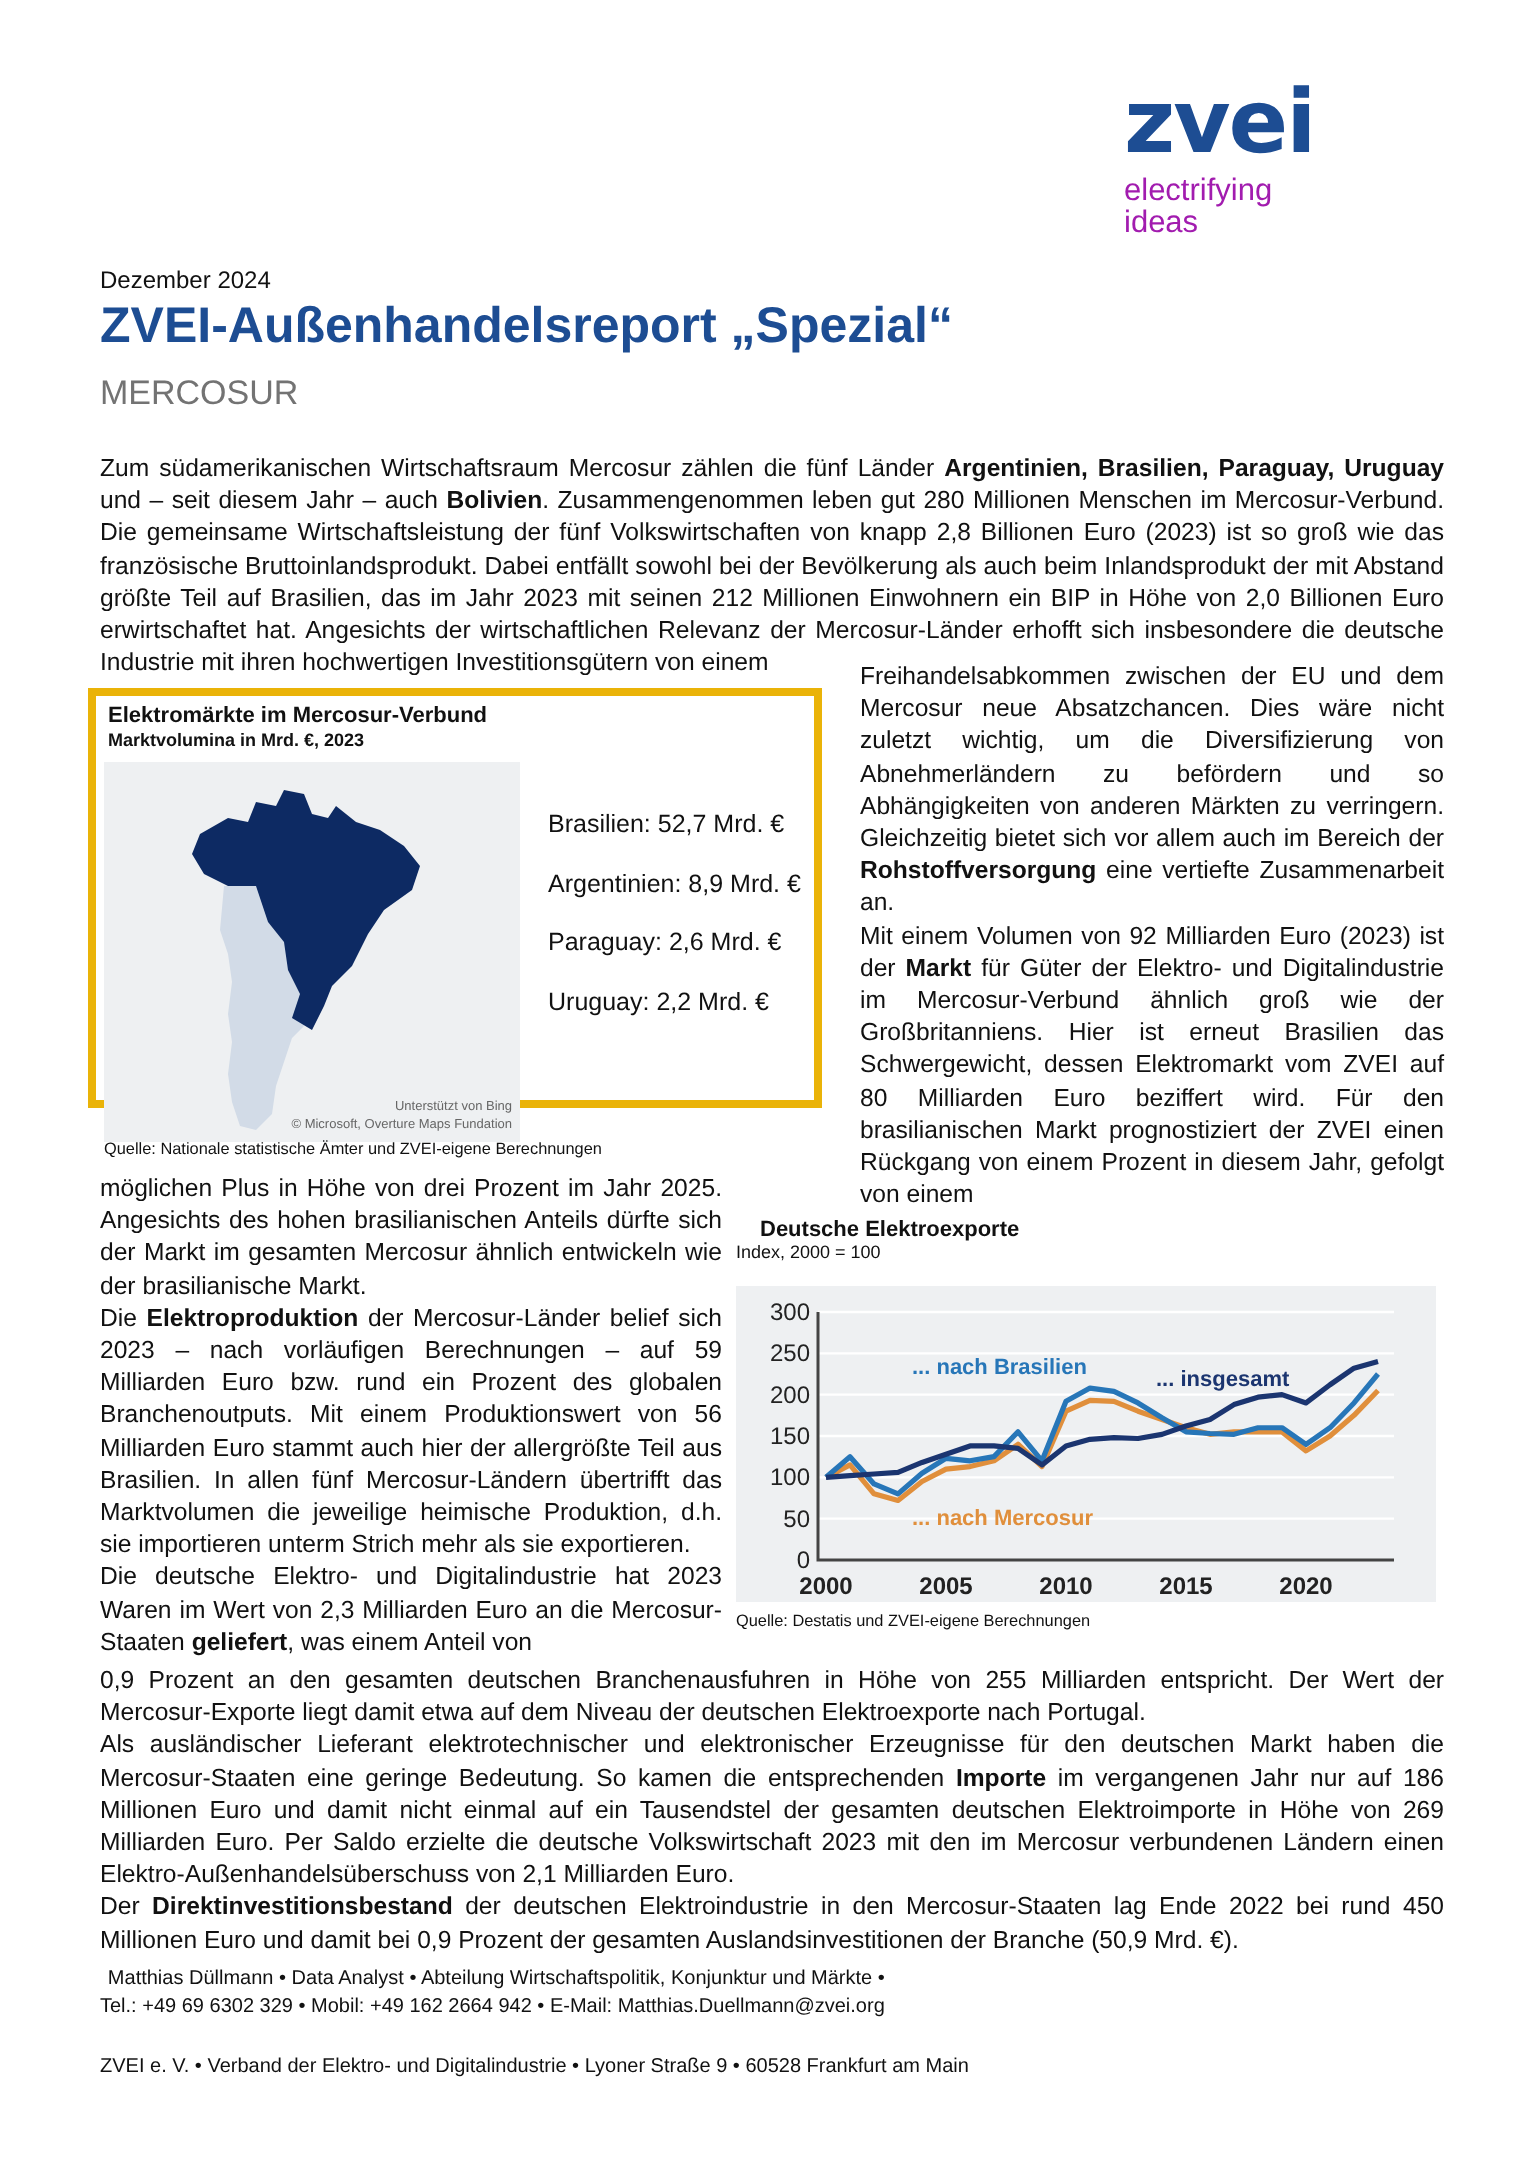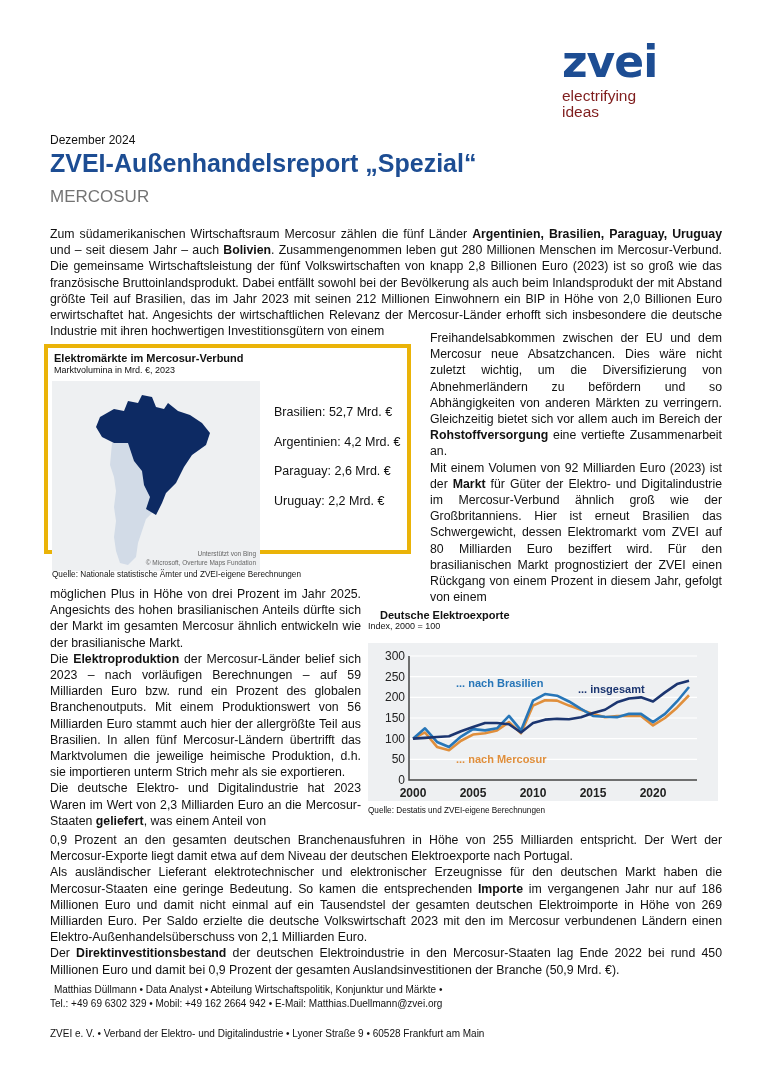--- a/index.html
+++ b/index.html
@@ -1,33 +1,33 @@
 <!DOCTYPE html>
 <html><head>
 <meta charset="utf-8">
 <style>
   html, body { margin:0; padding:0; background:#fff; }
   body { width:768px; height:1081px; position:relative; overflow:hidden;
          font-family:"Liberation Sans", sans-serif; color:#111; }
   .abs { position:absolute; }
   .logo { left:562px; top:40px; width:160px; }
   .logo-word { font-family:"DejaVu Sans", sans-serif; font-weight:bold; font-size:44px; color:#1d4d93; letter-spacing:-1px; line-height:44px; }
-  .logo-tag { font-size:15.5px; color:#7f1d1d; line-height:16px; margin-top:4px; }
+  .logo-tag { font-size:15.5px; color:#a21caf; line-height:16px; margin-top:4px; }
   .date { left:50px; top:133px; font-size:12px; }
   .title { left:50px; top:149px; font-size:25px; font-weight:bold; color:#1d4d93; }
   .subtitle { left:50px; top:187px; font-size:17px; color:#737373; }
   .para { font-size:12.3px; line-height:16.2px; text-align:justify; }
   .para b { font-weight:bold; }
   .p-intro { left:50px; top:226px; width:672px; }
   .p-right { left:430px; top:330px; width:292px; text-align:justify; }
   .p-left { left:50px; top:586px; width:311px; }
   .p-full { left:50px; top:832px; width:672px; }
   .mapbox { left:44px; top:344px; width:367px; height:210px; border:4px solid #eab308; box-sizing:border-box; }
   .map-title { position:absolute; left:6px; top:4px; font-size:11px; font-weight:bold; }
-  .map-sub { position:absolute; left:6px; top:17px; font-size:9px; }
+  .map-sub { position:absolute; left:6px; top:17px; font-size:9px;font-weight:bold; }
   .map-area { position:absolute; left:4px; top:33px; width:208px; height:190px; background:#eef0f2; }
   .map-credit { position:absolute; right:4px; font-size:6.5px; color:#666; text-align:right; }
   .map-values { position:absolute; left:226px; top:57px; font-size:12.5px; }
   .map-values div { height:29.6px; }
   .map-source { position:absolute; left:4px; top:222px; font-size:8.2px; }
   .chart { left:368px; top:609px; width:350px; }
   .chart-title { font-size:11px; font-weight:bold;margin-left:12px; }
   .chart-sub { font-size:9px; }
   .chart-source { left:368px; top:806px; font-size:8.2px; }
   .contact { left:50px; top:983px; font-size:10px; line-height:14px;text-align:right; }
@@ -61,21 +61,21 @@
 
       <path fill="#d2dbe7" d="M60,62 L78,62 L82,80 L90,88 L96,100 L98,116 L104,122 L100,132 L94,138 L90,150 L86,162 L84,176 L76,184 L68,182 L64,170 L62,156 L64,140 L62,126 L64,110 L62,96 L58,84 Z"></path>
 
       <path fill="#0d2a63" d="M48,36 L62,28 L72,30 L76,20 L86,22 L90,14 L100,16 L104,26 L112,28 L116,22 L126,30 L138,34 L150,42 L158,52 L154,64 L140,74 L132,86 L124,102 L114,112 L110,122 L104,134 L94,128 L98,116 L92,104 L90,90 L82,80 L76,62 L62,62 L50,56 L44,46 Z"></path>
     </svg>
     <div class="map-credit" style="bottom:14px">Unterstützt von Bing</div>
     <div class="map-credit" style="bottom:5px">© Microsoft, Overture Maps Fundation</div>
   </div>
   <div class="map-values">
     <div>Brasilien: 52,7 Mrd. €</div>
-    <div>Argentinien: 4,2 Mrd. €</div>
+    <div>Argentinien: 8,9 Mrd. €</div>
     <div>Paraguay: 2,6 Mrd. €</div>
     <div>Uruguay: 2,2 Mrd. €</div>
   </div>
   <div class="map-source">Quelle: Nationale statistische Ämter und ZVEI-eigene Berechnungen</div>
 </div>
 
 <div class="abs chart">
   <div class="chart-title">Deutsche Elektroexporte</div>
   <div class="chart-sub">Index, 2000 = 100</div>
   <svg id="chart-svg" width="350" height="168" style="display:block;margin-top:2px">

